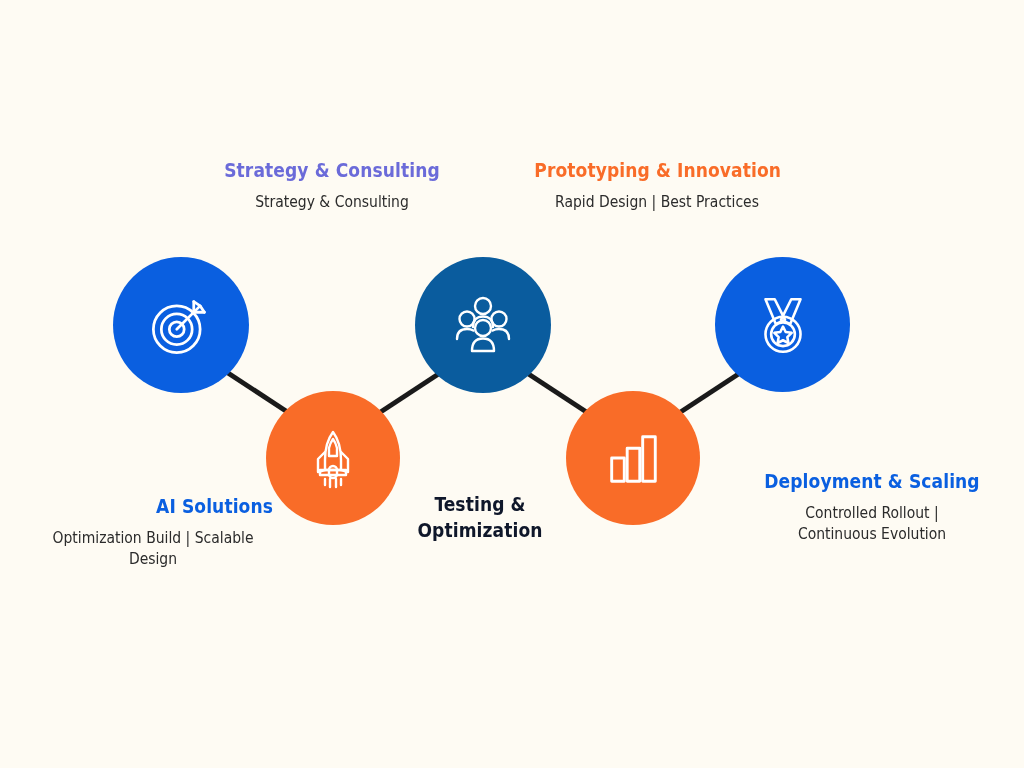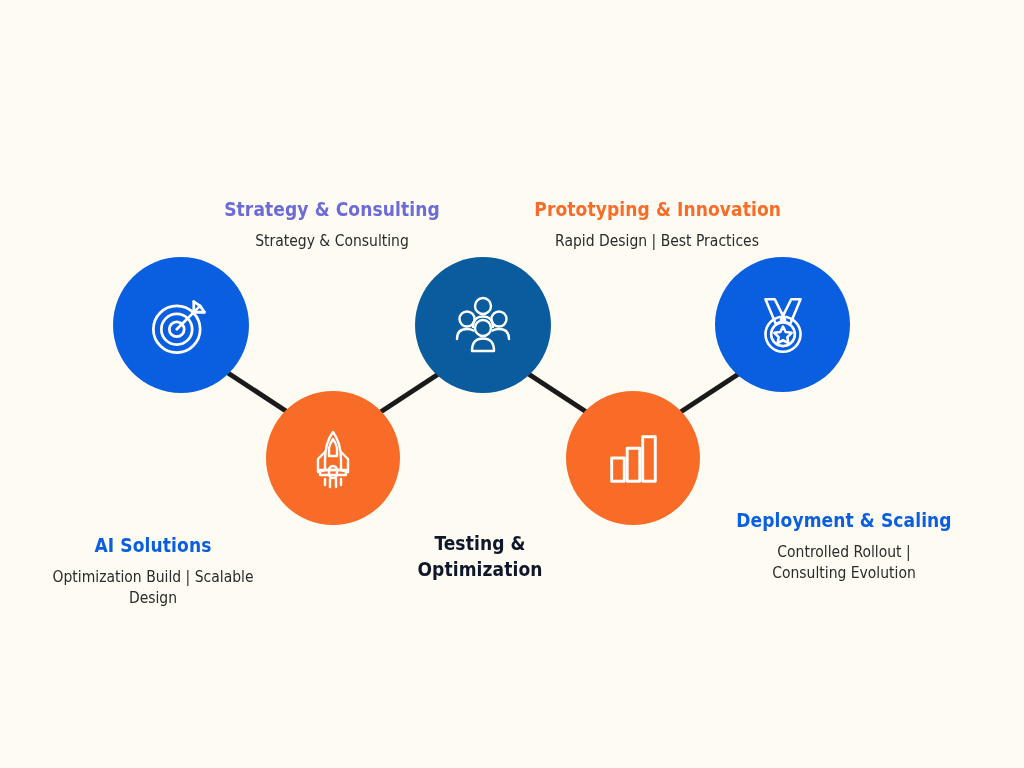--- a/index.html
+++ b/index.html
@@ -41,21 +41,20 @@
   .node svg {
     display: block;
   }
 
   
   .label {
     position: absolute;
     z-index: 3;
     text-align: center;
     line-height: 1.28;
-    margin-top: 39px;
   }
   .label .title {
     font-weight: bold;
     font-size: 19px;
     letter-spacing: 0.1px;
     margin: 0 0 10px 0;
     white-space: pre-line;
   }
   .label .subtitle {
     font-size: 15.5px;
@@ -138,39 +137,39 @@
         <path d="M15 7 L24 7 L34 27 L25 31 Z"></path>
         <path d="M49 7 L40 7 L30 27 L39 31 Z"></path>
         <circle cx="32" cy="41" r="17"></circle>
         <circle cx="32" cy="41" r="11.5"></circle>
         <path d="M32 33.5 L34.6 38.8 L40.4 39.6 L36.2 43.7 L37.2 49.5 L32 46.8 L26.8 49.5 L27.8 43.7 L23.6 39.6 L29.4 38.8 Z"></path>
       </svg>
     </span>
   </div>
 
   <div class="label" style="left:33px; top:494px; width:240px;">
-    <div class="title" style="color:#0a5fe0;">AI Solutions</div>
+    <div class="title" style="color:#0a5fe0;text-align:right;">AI Solutions</div>
     <div class="subtitle">Optimization Build | Scalable
 Design</div>
   </div>
 
   <div class="label" style="left:212px; top:158px; width:240px;">
     <div class="title" style="color:#6b6bd9;">Strategy &amp; Consulting</div>
     <div class="subtitle">Strategy &amp; Consulting</div>
   </div>
 
   <div class="label tight" style="left:383px; top:492px; width:194px;">
     <div class="title" style="color:#0f172a; line-height:1.36;">Testing &amp;
 Optimization</div>
   </div>
 
   <div class="label" style="left:533px; top:158px; width:248px;">
     <div class="title" style="color:#f96c28;text-align:right;">Prototyping &amp; Innovation</div>
     <div class="subtitle">Rapid Design | Best Practices</div>
   </div>
 
-  <div class="label" style="left:728px; top:469px; width:232px;">
+  <div class="label" style="left:756px; top:469px; width:232px;">
     <div class="title" style="color:#0a5fe0;">Deployment &amp; Scaling</div>
     <div class="subtitle">Controlled Rollout |
-Consulting Evolution</div>
+Continuous Evolution</div>
   </div>
 
 </div>
 
 </body></html>

